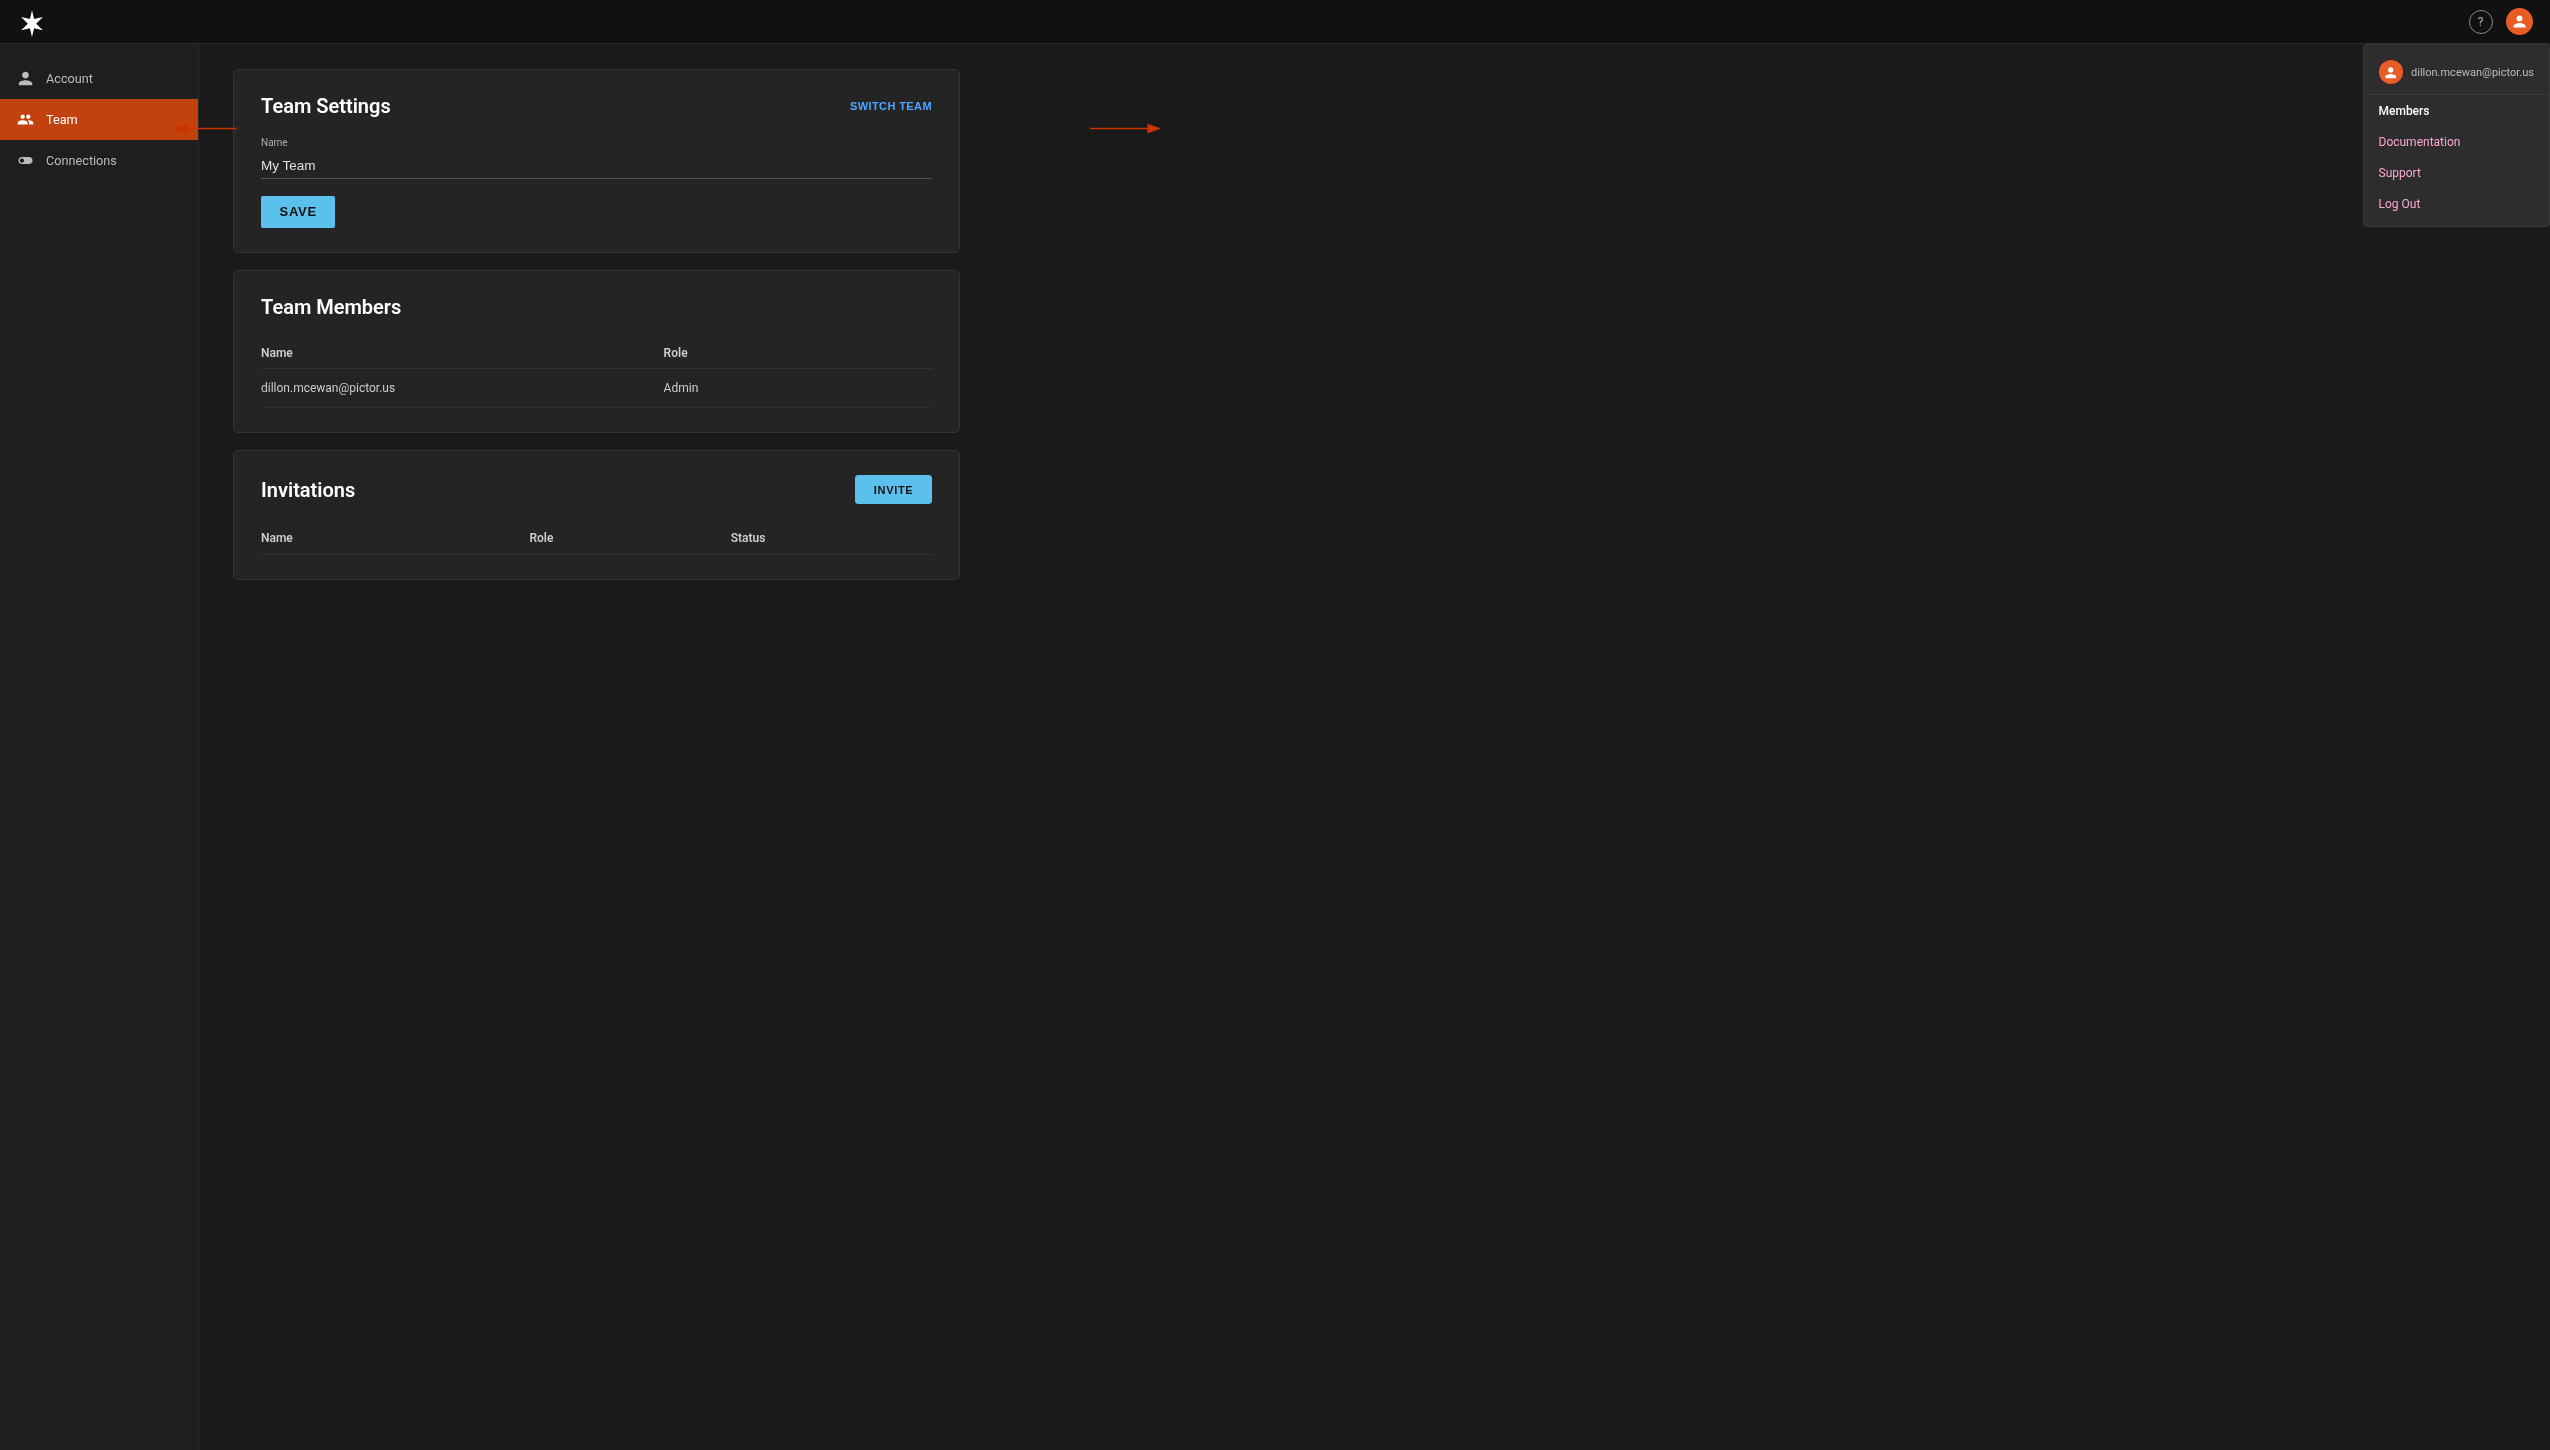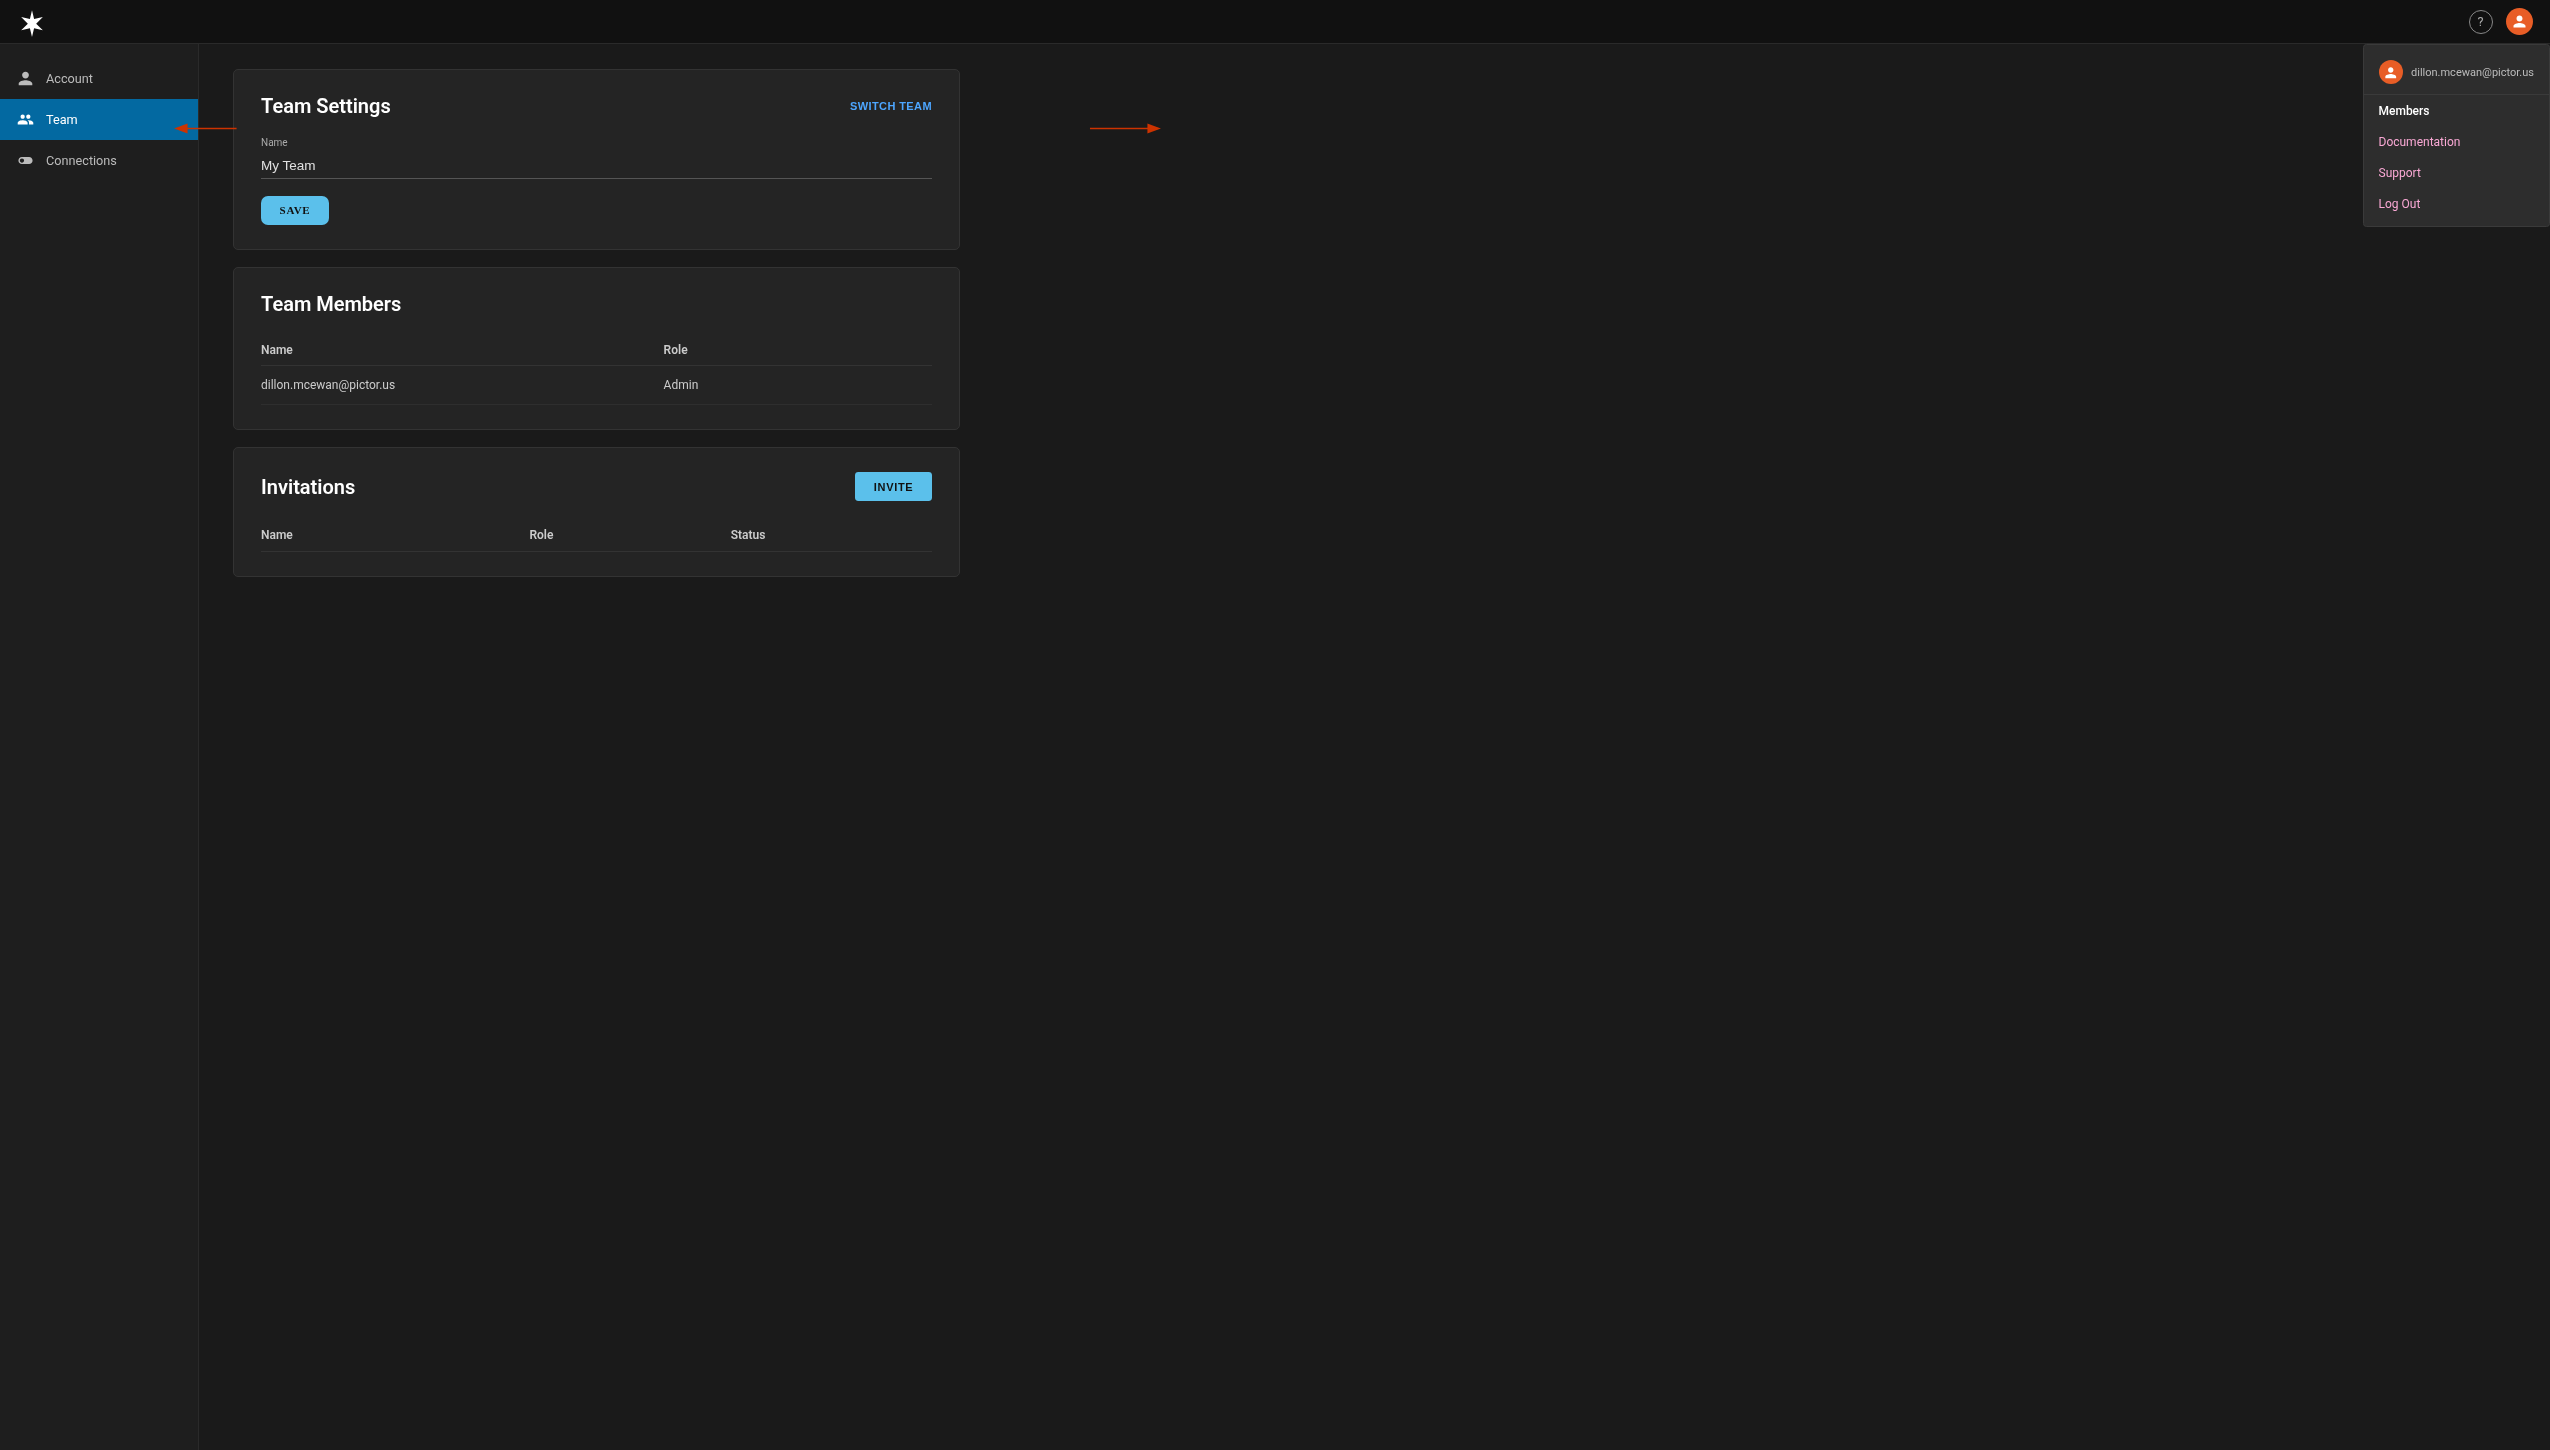--- a/index.html
+++ b/index.html
@@ -85,21 +85,21 @@
       display: flex;
       align-items: center;
       gap: 12px;
       padding: 12px 17px;
       cursor: pointer;
       color: #bbb;
       font-size: 12.7px;
       position: relative;
     }
     .sidebar-item.active {
-      background: #0369a1;
+      background: #c2410c;
       color: #fff;
     }
     .sidebar-item svg {
       width: 17px;
       height: 17px;
       fill: currentColor;
       flex-shrink: 0;
     }
 
     
@@ -161,28 +161,27 @@
       padding: 5px 0;
       width: 100%;
       outline: none;
     }
 
     
     .save-btn {
       background: #5bc0eb;
       color: #111;
       border: none;
-      border-radius: 7px;
+      border-radius: 2px;
       padding: 8.5px 18.6px;
-      font-size: 11px;
+      font-size: 13px;
       font-weight: 700;
       letter-spacing: 0.7px;
       cursor: pointer;
       text-transform: uppercase;
-      font-family: Liberation Serif, serif;
     }
 
     
     .members-table {
       width: 100%;
       border-collapse: collapse;
     }
     .members-table th {
       text-align: left;
       padding: 8.5px 0;

